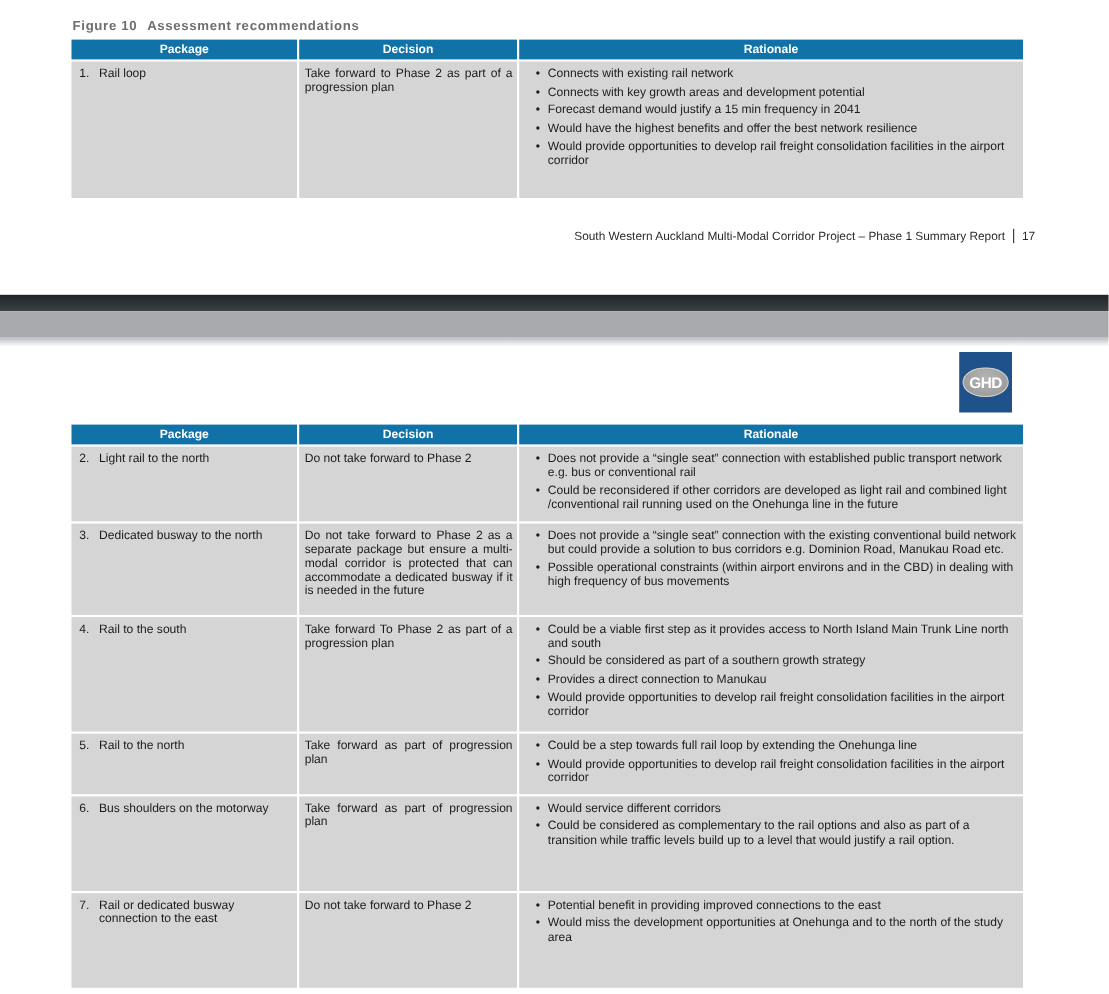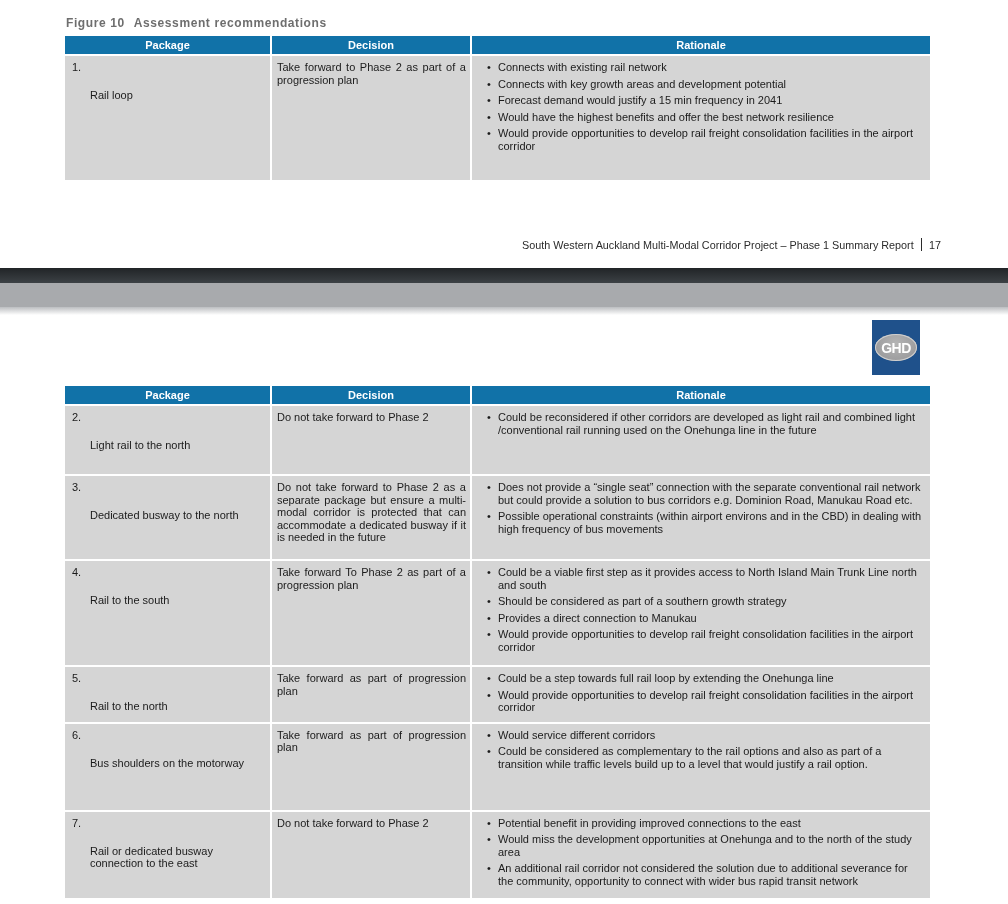--- a/index.html
+++ b/index.html
@@ -19,29 +19,29 @@
   .t-hcell{background:var(--header-blue,#1172a8);color:#fff;font-weight:bold;font-size:11px;
            text-align:center;height:18px;line-height:18px;box-sizing:border-box;}
   .t-row{display:flex;gap:2px;margin-bottom:2px;align-items:stretch;}
   .t-cell{background:var(--cell-gray,#d5d5d5);box-sizing:border-box;font-size:11px;
           line-height:12.5px;color:var(--text-dark,#1b1b1b);}
   .col-package{width:205px;flex:none;}
   .col-decision{width:198px;flex:none;}
   .col-rationale{width:458px;flex:none;}
   .pkg{padding:5px 4px 5px 7px;display:flex;}
   .pkg .num{width:18px;flex:none;}
-  .pkg .lbl{flex:1;margin-top:28px;}
+  .pkg .lbl{flex:1;}
   .dec{padding:5px 4px 5px 5px;text-align:justify;}
   .rat{padding:4px 4px 4px 6px;}
   .rat ul{margin:1px 0 0 0;padding:0 0 0 8px;list-style:none;}
   .rat li{position:relative;padding-left:12px;margin-bottom:4px;}
   .rat li::before{content:"\2022";position:absolute;left:1px;top:0;}
 
   
-  .footer{position:absolute;top:238px;right:67px;display:flex;align-items:center;gap:7px;
+  .footer{position:absolute;top:208px;right:67px;display:flex;align-items:center;gap:7px;
           font-size:10.8px;color:#2b2b2b;}
   .footer .vbar{width:1.3px;height:13px;background:#2b2b2b;}
 
   
   .sep-dark{position:absolute;left:0;top:268px;width:1008px;height:15px;
             background:linear-gradient(to bottom,#212427,var(--separator-dark,#3c4145));}
   .sep-gray{position:absolute;left:0;top:283px;width:1008px;height:24px;
             background:var(--separator-mid,#a8aaad);}
   .sep-fade{position:absolute;left:0;top:307px;width:1008px;height:8px;
             background:linear-gradient(to bottom,#bcbec1,#ffffff);}
@@ -114,33 +114,34 @@
           <div class="t-hcell col-rationale">Rationale</div>
         </div>
         <div class="t-row" style="min-height: 68px;">
           <div class="t-cell col-package pkg">
             <span class="num">2.</span>
             <span class="lbl">Light rail to the north</span>
           </div>
           <div class="t-cell col-decision dec">Do not take forward to Phase 2</div>
           <div class="t-cell col-rationale rat">
             <ul>
+              <li>Does not provide a “single seat” connection with established public transport network e.g. bus or conventional rail</li>
               <li>Could be reconsidered if other corridors are developed as light rail and combined light /conventional rail running used on the Onehunga line in the future</li>
             </ul>
           </div>
         </div>
         <div class="t-row" style="min-height: 83px;">
           <div class="t-cell col-package pkg">
             <span class="num">3.</span>
             <span class="lbl">Dedicated busway to the north</span>
           </div>
           <div class="t-cell col-decision dec">Do not take forward to Phase 2 as a separate package but ensure a multi-modal corridor is protected that can accommodate a dedicated busway if it is needed in the future</div>
           <div class="t-cell col-rationale rat">
             <ul>
-              <li>Does not provide a “single seat” connection with the separate conventional rail network but could provide a solution to bus corridors e.g. Dominion Road, Manukau Road etc.</li>
+              <li>Does not provide a “single seat” connection with the existing conventional build network but could provide a solution to bus corridors e.g. Dominion Road, Manukau Road etc.</li>
               <li>Possible operational constraints (within airport environs and in the CBD) in dealing with high frequency of bus movements</li>
             </ul>
           </div>
         </div>
         <div class="t-row" style="min-height: 104px;">
           <div class="t-cell col-package pkg">
             <span class="num">4.</span>
             <span class="lbl">Rail to the south</span>
           </div>
           <div class="t-cell col-decision dec">Take forward To Phase 2 as part of a progression plan</div>
@@ -182,20 +183,19 @@
         <div class="t-row" style="min-height: 86px;">
           <div class="t-cell col-package pkg">
             <span class="num">7.</span>
             <span class="lbl">Rail or dedicated busway connection to the east</span>
           </div>
           <div class="t-cell col-decision dec">Do not take forward to Phase 2</div>
           <div class="t-cell col-rationale rat">
             <ul>
               <li>Potential benefit in providing improved connections to the east</li>
               <li>Would miss the development opportunities at Onehunga and to the north of the study area</li>
-              <li>An additional rail corridor not considered the solution due to additional severance for the community, opportunity to connect with wider bus rapid transit network</li>
             </ul>
           </div>
         </div>
       </div>
   </section>
 
 </div>
 
 </body></html>

